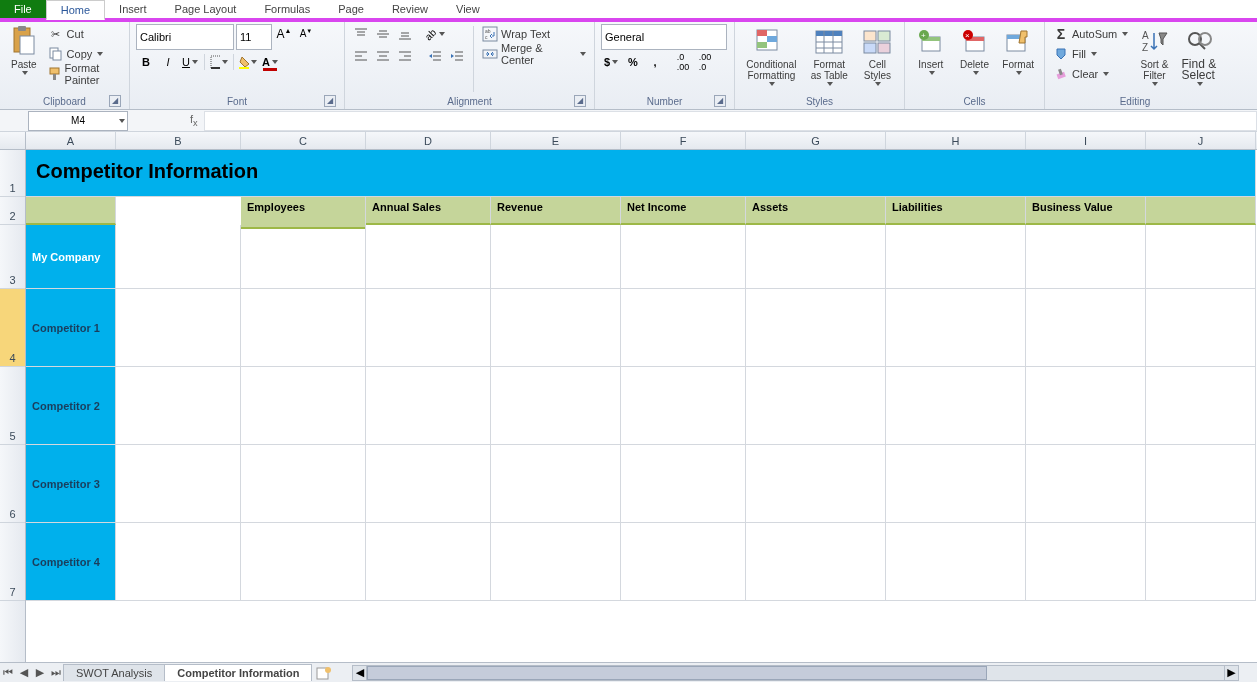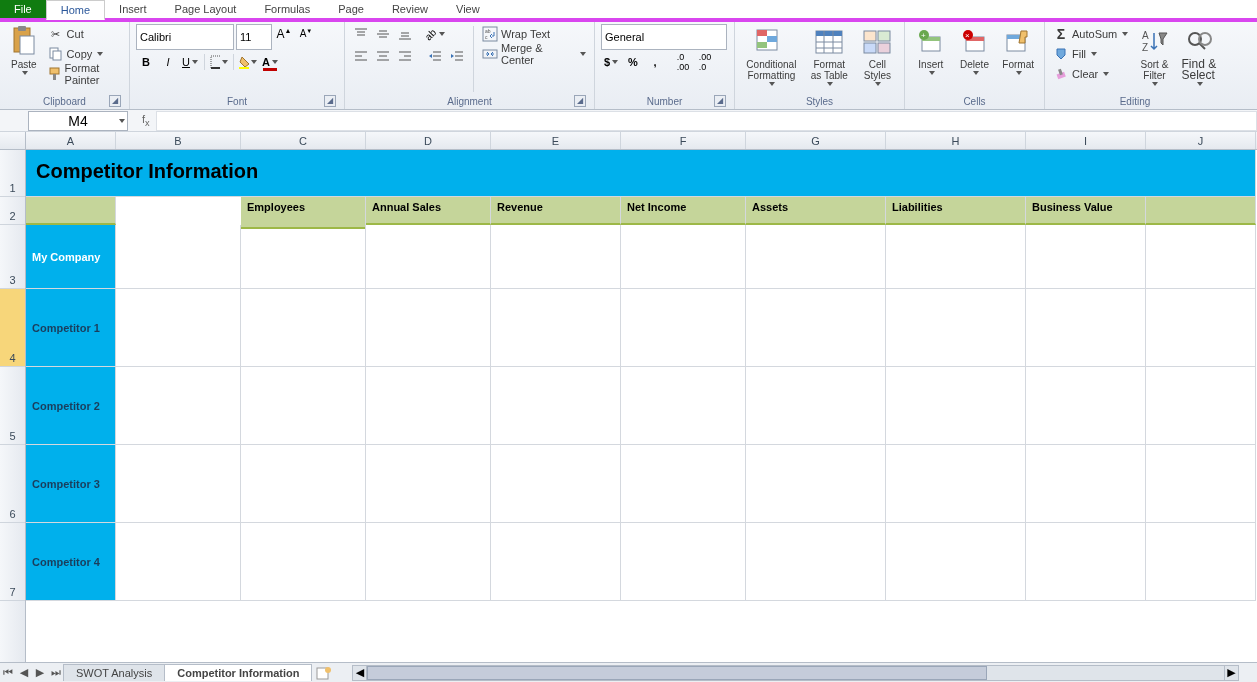--- a/index.html
+++ b/index.html
@@ -24,24 +24,24 @@
 .col { display: flex; flex-direction: column; justify-content: flex-start; }
 .dd { width: 0; height: 0; border-left: 3px solid transparent; border-right: 3px solid transparent; border-top: 4px solid #555; display: inline-block; margin-left: 2px; }
 select.fontbox, input.fontbox { height: 20px; font-size: 11px; border: 1px solid #abb3bf; background: #fff; padding: 12px 3px; }
 .fontname { width: 98px; } .fontsize { width: 36px; }
 .btnrow { display: flex; gap: 2px; }
 .iconbtn { width: 20px; height: 20px; display: inline-flex; align-items: center; justify-content: center; border: 1px solid transparent; cursor: pointer; }
 .sep { width: 1px; background: #cfd5dd; margin: 2px 2px; align-self: stretch; }
 
 
 .fbar { display: flex; align-items: center; height: 22px; border-bottom: 1px solid #cfd5dd; background: #f3f5f8; }
-.namebox { width: 100px; height: 20px; border: 1px solid #abb3bf; background: #fff; margin-left: 28px; text-align: center; font-size: 14px; display: flex; align-items: center; justify-content: center; position: relative; }
+.namebox { width: 100px; height: 20px; border: 1px solid #abb3bf; background: #fff; margin-left: 28px; text-align: center; font-size: 10px; display: flex; align-items: center; justify-content: center; position: relative; }
 .namebox .nbdd { position: absolute; right: 2px; }
 .fxwrap { display: flex; align-items: center; margin-left: 8px; flex: 1; }
-.fx { color: #666; padding: 0 6px; }
+.fx { color: #666; padding: 0 6px; margin-left: 48px; }
 .formula-input { flex: 1; height: 20px; border: 1px solid #dce0e6; background: #fff; }
 
 
 .gridwrap { position: absolute; top: 132px; left: 0; right: 0; bottom: 20px; overflow: hidden; }
 .colhdrs { display: flex; height: 18px; background: linear-gradient(#f5f7fa,#e5e9ef); border-bottom: 1px solid #b5bdc8; }
 .rowhdr-corner { width: 26px; border-right: 1px solid #b5bdc8; }
 .colhdr { border-right: 1px solid #cfd5dd; text-align: center; font-size: 11px; color: #3b4a5a; line-height: 18px; cursor: cell; }
 .body { display: flex; height: calc(100% - 18px); }
 .rowhdrs { width: 26px; background: linear-gradient(90deg,#f5f7fa,#e5e9ef); border-right: 1px solid #b5bdc8; }
 .rowhdr { border-bottom: 1px solid #cfd5dd; text-align: center; font-size: 11px; color: #3b4a5a; display: flex; align-items: flex-end; justify-content: center; padding-bottom: 2px; cursor: cell; }

